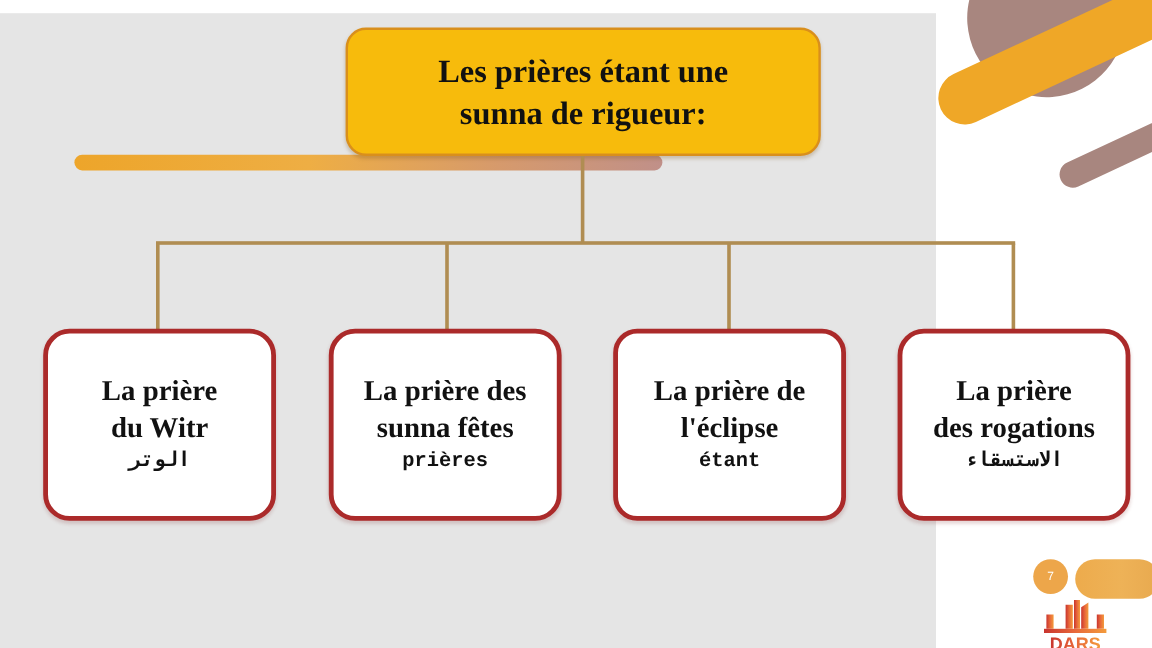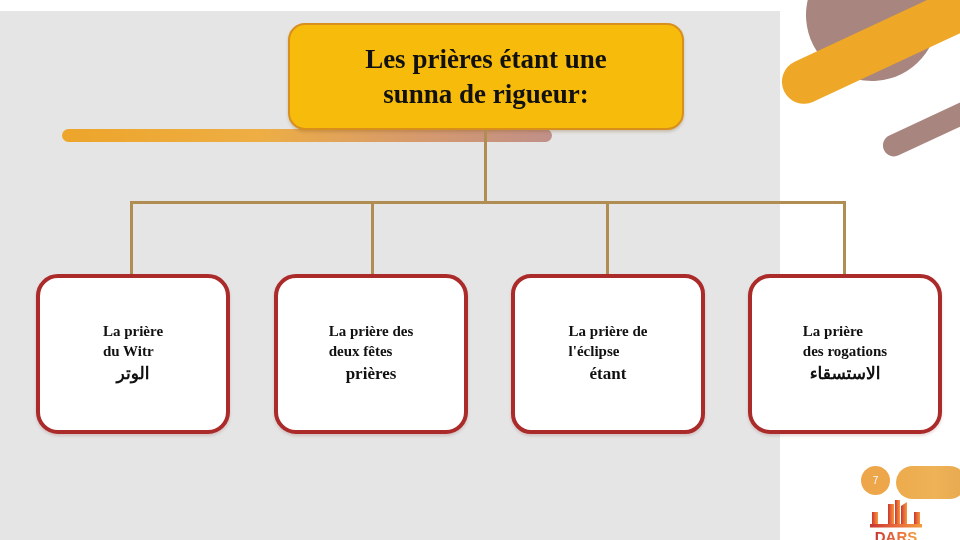--- a/index.html
+++ b/index.html
@@ -95,35 +95,35 @@
     box-shadow:0 2px 3px rgba(120,40,40,.18);
   }
   .leaf.b1 { left:36px;  }
   .leaf.b2 { left:274px; }
   .leaf.b3 { left:511px;border-radius:20px; }
   .leaf.b4 { left:748px; }
 
   .leaf-fr {
     color:#111111;
     font-weight:bold;
-    font-size:15px;
+    font-size:24px;
     line-height:1.28;
-    text-align:left;
+    text-align:center;
     white-space:pre-line;
     padding:0 6px;
   }
   .leaf-ar {
     color:#111111;
     font-weight:bold;
     font-size:17px;
     line-height:1.35;
     text-align:center;
     direction:rtl;
     margin-top:2px;
-    font-family:Liberation Serif, serif;
+    font-family:Liberation Mono, monospace;
   }
 
   
   .page-circle {
     position:absolute;
     left:861px; top:455px;
     width:29px; height:29px;
     border-radius:50%;
     background:#eda64a;
     display:flex; align-items:center; justify-content:center;
@@ -172,21 +172,21 @@
   <div class="conn conn-drop d4"></div>
 
   <div class="leaf b1">
     <div class="leaf-fr">La prière
 du Witr</div>
     <div class="leaf-ar">الوتر</div>
   </div>
 
   <div class="leaf b2">
     <div class="leaf-fr">La prière des
-deux fêtes</div>
+sunna fêtes</div>
     <div class="leaf-ar">prières</div>
   </div>
 
   <div class="leaf b3">
     <div class="leaf-fr">La prière de
 l'éclipse</div>
     <div class="leaf-ar">étant</div>
   </div>
 
   <div class="leaf b4">

